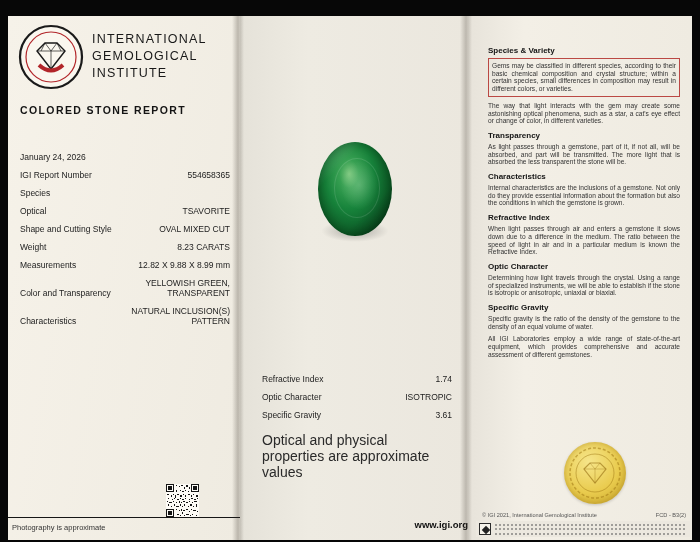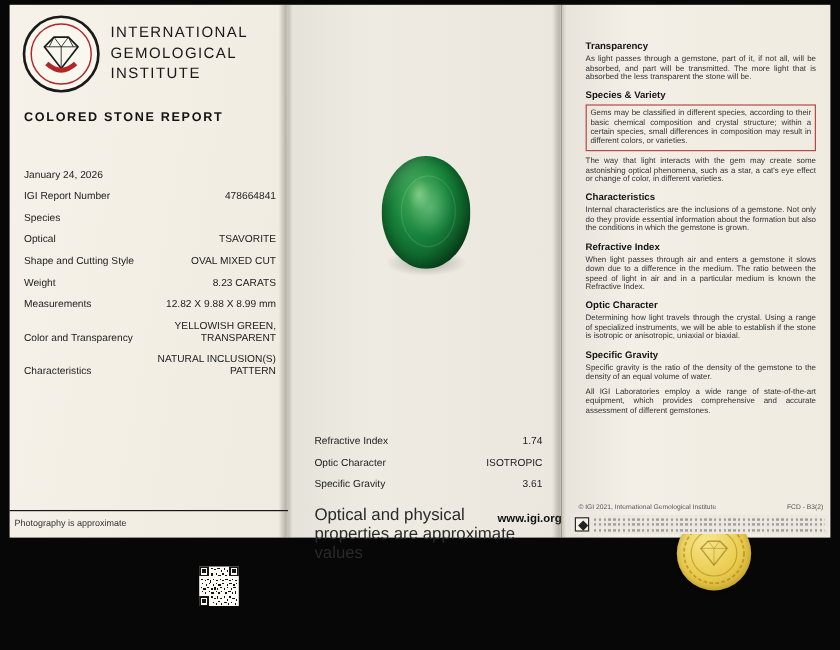--- a/index.html
+++ b/index.html
@@ -1,18 +1,18 @@
 <!DOCTYPE html>
 <html><head>
 <meta charset="utf-8">
 <style>
   *{margin:0;padding:0;box-sizing:border-box}
   html,body{width:700px;height:542px}
   body{position:relative;background:#070707;font-family:"Liberation Sans",sans-serif;overflow:hidden;color:#1c1c1c}
-  .cert{position:absolute;left:8px;top:4px;width:684px;height:444px}
+  .cert{position:absolute;left:8px;top:16px;width:684px;height:524px}
   .panel{position:absolute;top:0;height:100%}
   .panel-left{left:0;width:232px;background:linear-gradient(100deg,#f6f2e9,#efebe1)}
   .panel-mid{left:232px;width:228px;background:linear-gradient(90deg,#e5e2d9,#eeebe2 30%,#ebe7de)}
   .panel-right{left:460px;width:224px;background:linear-gradient(90deg,#e7e3da,#f3efe6 25%,#efebe1)}
   .fold{position:absolute;top:0;height:100%;width:12px;z-index:6;pointer-events:none}
   .fold-1{left:224px;background:linear-gradient(90deg,rgba(0,0,0,0),rgba(50,42,32,.28),rgba(0,0,0,0))}
   .fold-2{left:452px;background:linear-gradient(90deg,rgba(0,0,0,0),rgba(50,42,32,.25),rgba(0,0,0,0))}
 
   
   .seal{position:absolute;left:10px;top:8px;width:66px;height:66px}
@@ -81,21 +81,21 @@
       <div>INTERNATIONAL</div>
       <div>GEMOLOGICAL</div>
       <div>INSTITUTE</div>
     </div>
     <div class="report-type">COLORED STONE REPORT</div>
 
     <div class="fields">
       <div class="date-row">January 24, 2026</div>
       <div class="frow">
           <span class="lab">IGI Report Number</span>
-          <span class="val">478664841</span>
+          <span class="val">554658365</span>
         </div>
       <div class="frow">
           <span class="lab">Species</span>
         </div>
       <div class="frow">
           <span class="lab">Optical</span>
           <span class="val">TSAVORITE</span>
         </div>
       <div class="frow">
           <span class="lab">Shape and Cutting Style</span>
@@ -237,27 +237,27 @@
         </div>
       <div class="props-note">Optical and physical properties are approximate values</div>
     </div>
 
     <div class="website">www.igi.org</div>
   </div>
 
   <div class="panel panel-right">
     <div class="edu">
       <div class="sec">
-        <h3>Transparency</h3>
-        <p>As light passes through a gemstone, part of it, if not all, will be absorbed, and part will be transmitted. The more light that is absorbed the less transparent the stone will be.</p>
-      </div>
-      <div class="sec">
         <h3>Species &amp; Variety</h3>
         <p class="p-red">Gems may be classified in different species, according to their basic chemical composition and crystal structure; within a certain species, small differences in composition may result in different colors, or varieties.</p>
         <p>The way that light interacts with the gem may create some astonishing optical phenomena, such as a star, a cat's eye effect or change of color, in different varieties.</p>
+      </div>
+      <div class="sec">
+        <h3>Transparency</h3>
+        <p>As light passes through a gemstone, part of it, if not all, will be absorbed, and part will be transmitted. The more light that is absorbed the less transparent the stone will be.</p>
       </div>
       <div class="sec">
         <h3>Characteristics</h3>
         <p>Internal characteristics are the inclusions of a gemstone. Not only do they provide essential information about the formation but also the conditions in which the gemstone is grown.</p>
       </div>
       <div class="sec">
         <h3>Refractive Index</h3>
         <p>When light passes through air and enters a gemstone it slows down due to a difference in the medium. The ratio between the speed of light in air and in a particular medium is known the Refractive Index.</p>
       </div>
       <div class="sec">

